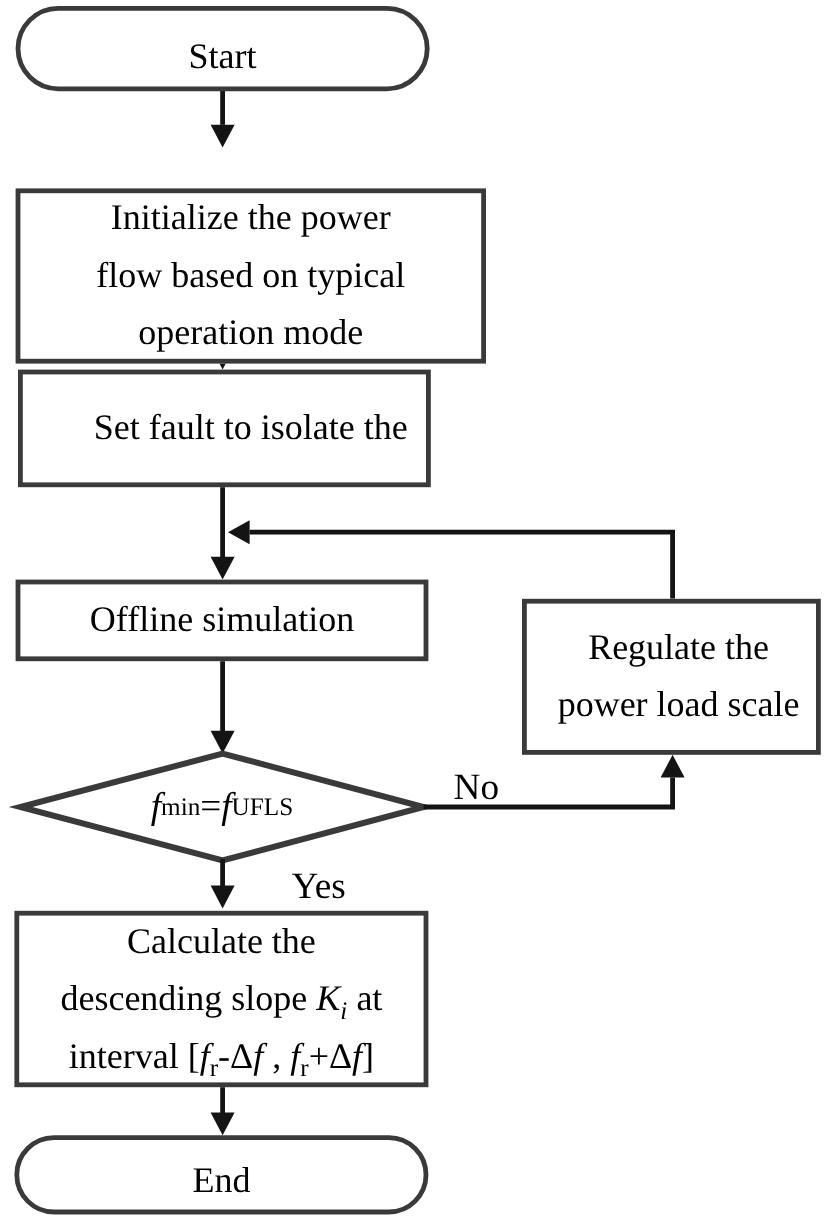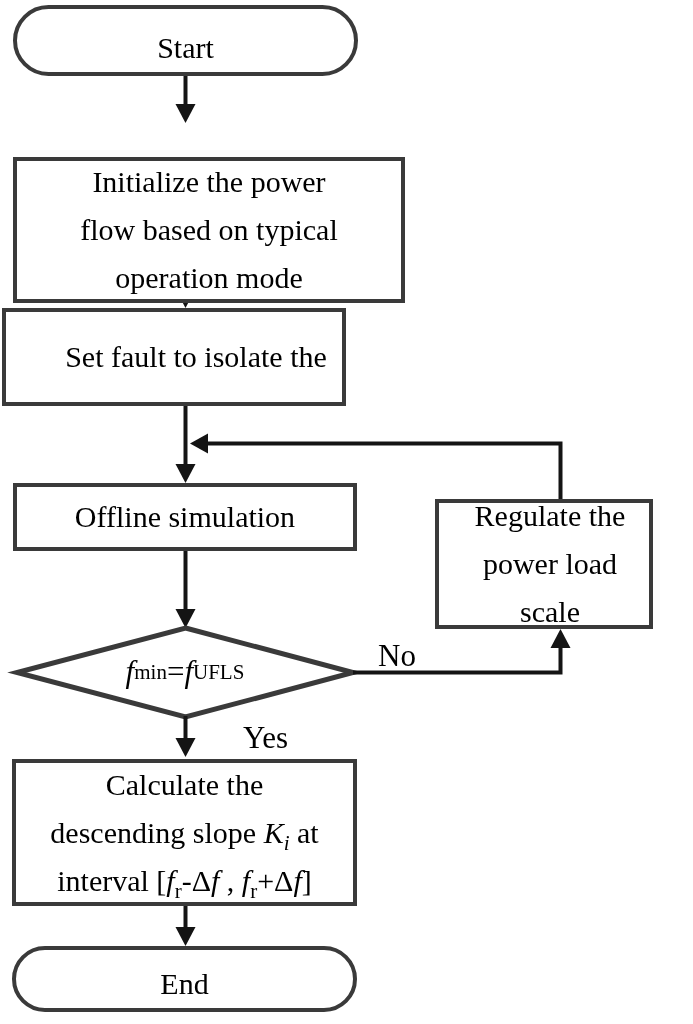--- a/index.html
+++ b/index.html
@@ -32,23 +32,23 @@
     align-items: center;
     justify-content: center;
     text-align: center;
     font-size: 30px;
     line-height: 48px;
     z-index: 2;
   }
   .stadium { border-radius: 36px; justify-content: flex-end; }
   #node-start   { left: 13px;  top: 5px;   width: 345px; height: 71px;  }
   #node-init    { left: 13px;  top: 117px; width: 392px; height: 146px; margin-top: 40px; }
-  #node-fault   { left: 2px;  top: 308px; width: 344px; height: 98px; padding-left: 44px;  }
+  #node-fault   { left: 15px;  top: 308px; width: 344px; height: 98px; padding-left: 44px;  }
   #node-offline { left: 13px;  top: 483px; width: 344px; height: 68px;  }
-  #node-regulate{ left: 435px; top: 499px; width: 218px; height: 130px; padding-left: 12px; }
+  #node-regulate{ left: 435px; top: 499px; width: 249px; height: 130px; padding-left: 12px; }
   #node-calc    { left: 12px;  top: 759px; width: 345px; height: 147px; }
   #node-end     { left: 12px;  top: 946px; width: 345px; height: 66px;  }
   .decision-label {
     position: absolute;
     left: 55px; top: 644px;
     width: 260px; height: 56px;
     display: flex;
     align-items: center;
     justify-content: center;
     font-size: 31px;

